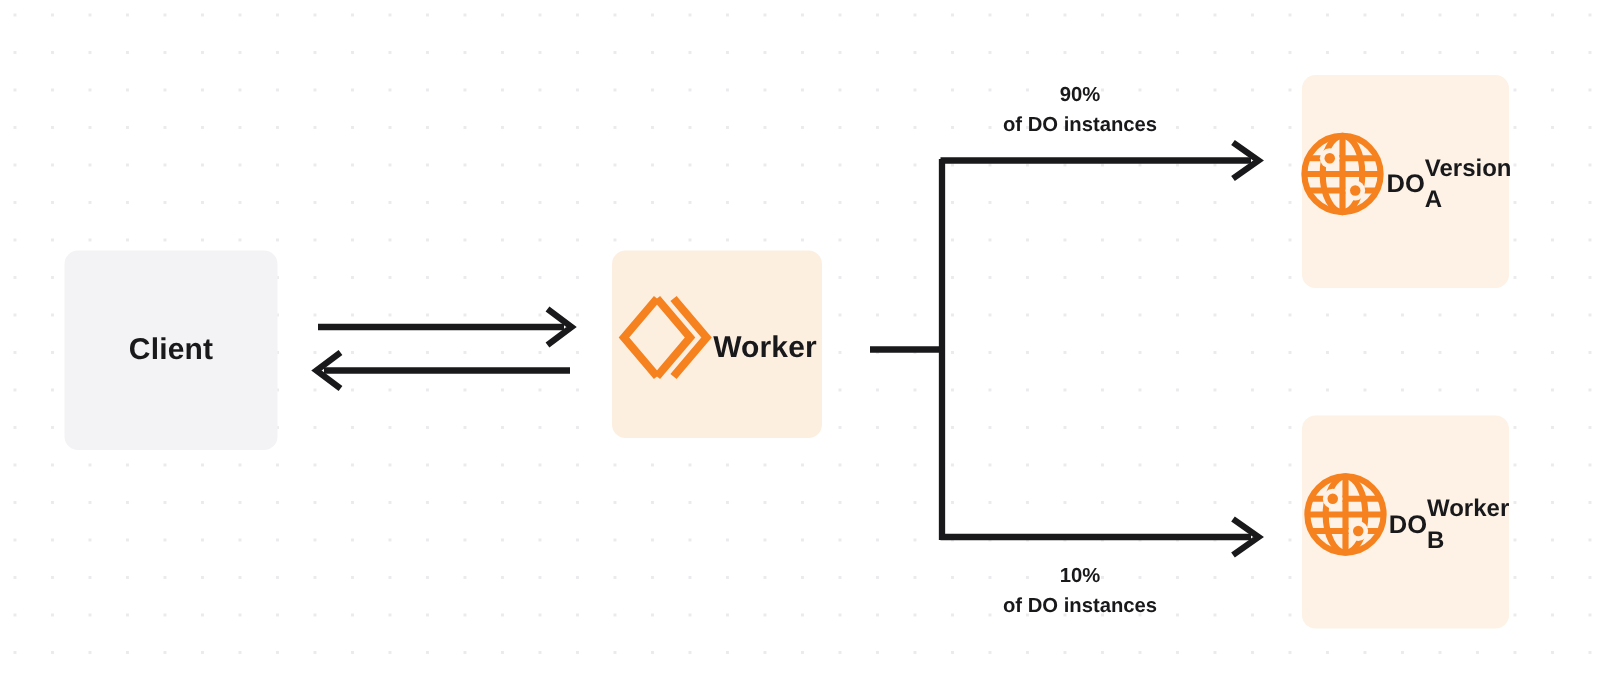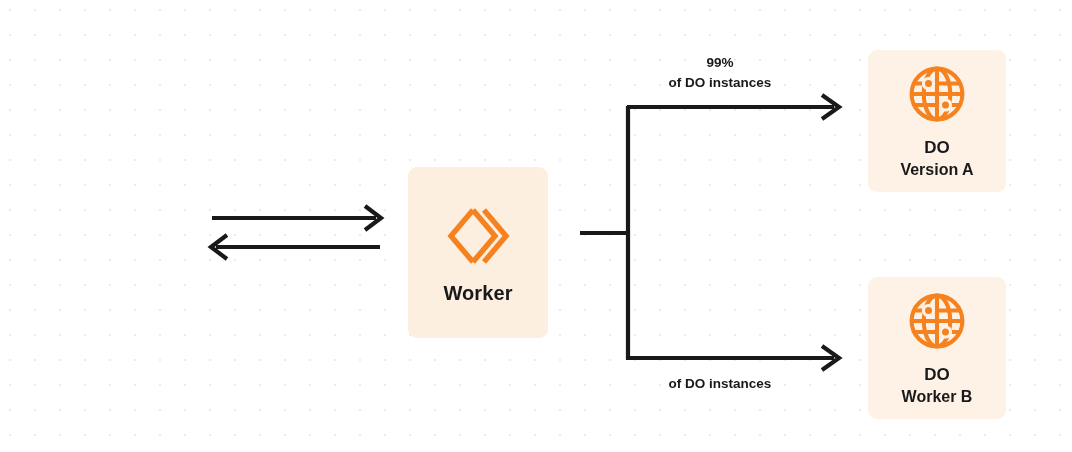--- a/index.html
+++ b/index.html
@@ -23,21 +23,21 @@
       radial-gradient(circle at 1px 1px, #ebebee 1.15px, rgba(235,235,238,0) 1.3px);
     background-size: 25px 25px;
     background-position: 9px 9px;
   }
 
   .node {
     position: absolute;
     box-sizing: border-box;
     border-radius: 9px;
     display: flex;
-    flex-direction: column;
+    flex-direction: row;
     align-items: center;
     justify-content: center;
   }
 
   
   #client-node {
     left: 43px;
     top: 167px;
     width: 142px;
     height: 133px;
@@ -48,21 +48,21 @@
     font-weight: bold;
     color: #19191c;
     letter-spacing: 0.1px;
   }
 
   
   #worker-node {
     left: 408px;
     top: 167px;
     width: 140px;
-    height: 171px;
+    height: 125px;
     background: #fdefe0;
     padding-top: 6px;
   }
   #worker-icon {
     width: 64px;
     height: 60px;
     margin-bottom: 16px;
   }
   #worker-label {
     font-size: 20px;
@@ -150,20 +150,23 @@
       <line x1="627" y1="107" x2="834" y2="107" stroke="#19191c" stroke-width="4.2" stroke-linecap="butt"></line>
       <polyline points="822,95 839,107 822,119" fill="none" stroke="#19191c" stroke-width="4.2" stroke-linecap="butt" stroke-linejoin="miter"></polyline>
     </g>
 
     <g>
       <line x1="627" y1="358" x2="834" y2="358" stroke="#19191c" stroke-width="4.2" stroke-linecap="butt"></line>
       <polyline points="822,346 839,358 822,370" fill="none" stroke="#19191c" stroke-width="4.2" stroke-linecap="butt" stroke-linejoin="miter"></polyline>
     </g>
   </svg>
 
+  <div class="node" id="client-node">
+    <span id="client-label">Client</span>
+  </div>
 
   <div class="node" id="worker-node">
     <span id="worker-icon">
       <svg viewBox="0 0 64 60" width="64" height="60" xmlns="http://www.w3.org/2000/svg">
 
         <path d="M27 4 L5 30 L27 56" fill="none" stroke="#f6821f" stroke-width="5.4" stroke-linecap="butt" stroke-linejoin="miter"></path>
         <path d="M27 4 L49 30 L27 56" fill="none" stroke="#f6821f" stroke-width="5.4" stroke-linecap="butt" stroke-linejoin="miter"></path>
 
         <path d="M38 4 L60 30 L38 56" fill="none" stroke="#f6821f" stroke-width="5.4" stroke-linecap="butt" stroke-linejoin="miter"></path>
       </svg>
@@ -208,21 +211,22 @@
         <circle cx="20.5" cy="18.5" r="3.5" fill="#f6821f"></circle>
         <circle cx="37.5" cy="40" r="6.6" fill="#fdf2e5"></circle>
         <circle cx="37.5" cy="40" r="3.5" fill="#f6821f"></circle>
       </svg>
     </span>
     <span class="do-title">DO</span>
     <span class="do-sub">Worker B</span>
   </div>
 
   <div class="edge-label" id="label-top">
-    <div>99%</div>
+    <div>90%</div>
     <div>of DO instances</div>
   </div>
 
   <div class="edge-label" id="label-bottom">
+    <div>10%</div>
     <div>of DO instances</div>
   </div>
 
 </div>
 
 </body></html>

